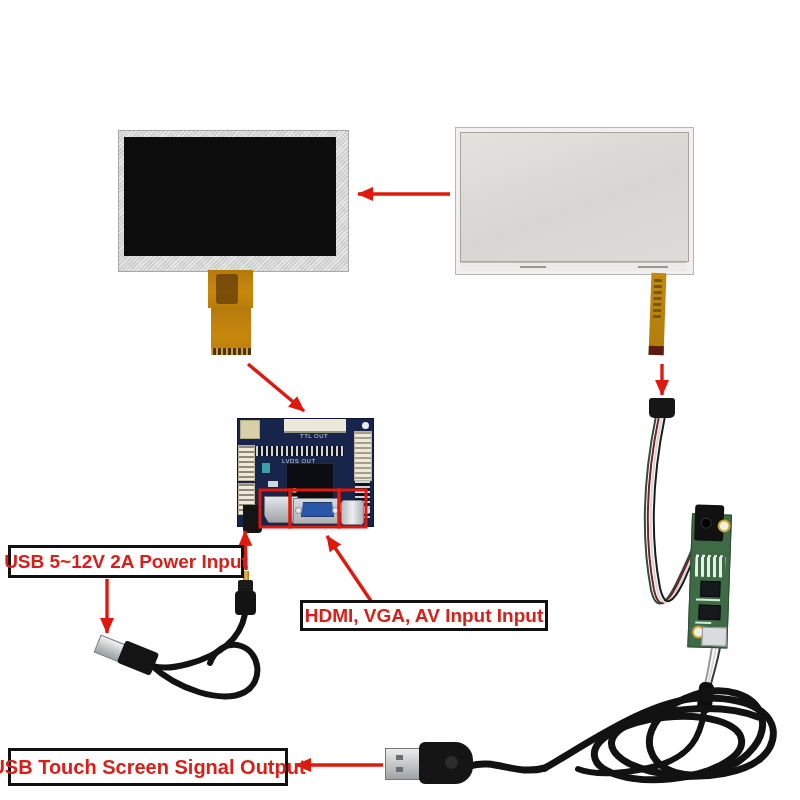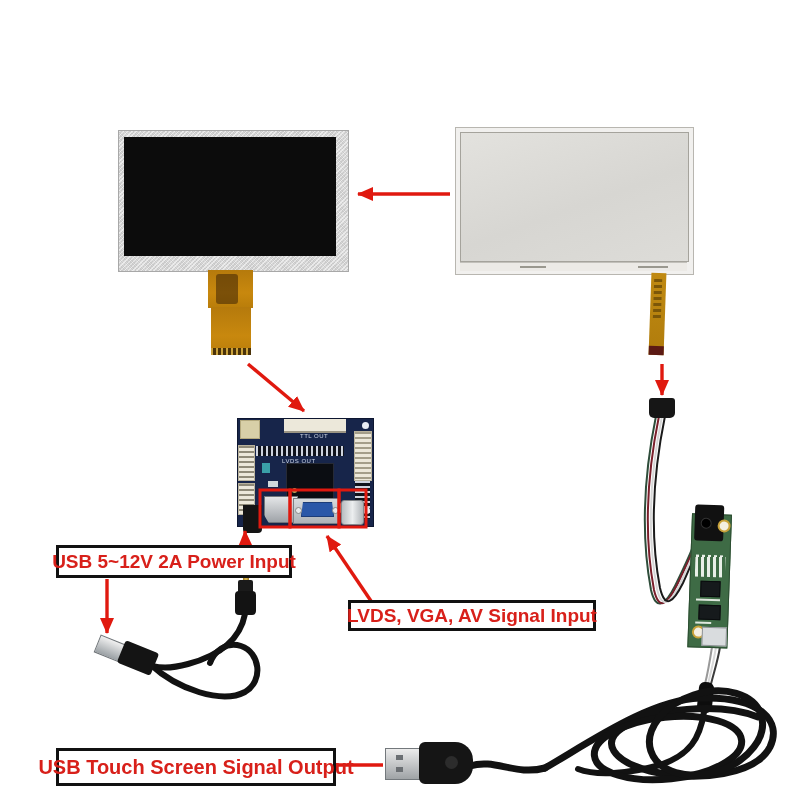--- a/index.html
+++ b/index.html
@@ -65,21 +65,21 @@
   #hdmi{left:264px;top:496px;width:32px;height:25px;background:linear-gradient(180deg,#e4e6e8,#9fa3a8);
         border:1px solid #70757a;clip-path:polygon(0 0,100% 0,100% 70%,86% 100%,14% 100%,0 70%);}
   #vga{left:293px;top:498px;width:45px;height:24px;background:linear-gradient(180deg,#d7dadd,#aeb2b7);border:1px solid #7a7f84;}
   #vga .dsub{left:7px;top:3px;width:31px;height:13px;background:#2a57a8;border:1px solid #1c3c78;
         clip-path:polygon(6% 0,94% 0,100% 100%,0 100%);}
   #vga .scr{top:8px;width:5px;height:5px;border-radius:50%;background:#e8eaec;border:1px solid #888;}
   #av{left:341px;top:500px;width:21px;height:23px;background:linear-gradient(90deg,#b9bdc1,#eceeef 50%,#b0b4b8);
       border:1px solid #85898d;border-radius:3px;}
   
   .callout{border:3px solid #111;background:#fff;color:#d8201a;font-weight:bold;
-           display:flex;align-items:center;justify-content:center;white-space:nowrap;box-sizing:border-box;margin-left:48px;}
+           display:flex;align-items:center;justify-content:center;white-space:nowrap;box-sizing:border-box;}
   #label-power{left:8px;top:545px;width:236px;height:33px;font-size:19px;}
   #label-signal{left:300px;top:600px;width:248px;height:31px;font-size:19px;}
   #label-touch{left:8px;top:748px;width:280px;height:38px;font-size:20px;}
   
   #pwr-tip{left:243px;top:571px;width:6px;height:10px;background:linear-gradient(90deg,#9c7a1e,#e3c05a,#9c7a1e);}
   #pwr-neck{left:238px;top:580px;width:15px;height:13px;background:#1a1a1a;border-radius:2px;}
   #pwr-body{left:235px;top:591px;width:21px;height:24px;background:#131313;border-radius:4px;}
   #pwr-usb-metal{left:96px;top:640px;width:31px;height:17px;background:linear-gradient(180deg,#f0f0f0,#9aa0a4);
         border:1px solid #6f7478;transform:rotate(22deg);}
   #pwr-usb-body{left:120px;top:646px;width:36px;height:24px;background:#141414;border-radius:3px;transform:rotate(22deg);}
@@ -228,16 +228,16 @@
       <line x1="383" y1="765" x2="296" y2="765" marker-end="url(#ah)"></line>
     </g>
     <g stroke="#e0190f" stroke-width="3" fill="none">
       <rect x="260" y="490" width="30" height="37"></rect>
       <rect x="290" y="490" width="49" height="37"></rect>
       <rect x="339" y="490" width="27" height="37"></rect>
     </g>
   </svg>
 
   <div class="abs z4 callout" id="label-power">USB 5~12V 2A Power Input</div>
-  <div class="abs z4 callout" id="label-signal">LVDS, VGA, AV Signal Input</div>
+  <div class="abs z4 callout" id="label-signal">HDMI, VGA, AV Input Input</div>
   <div class="abs z4 callout" id="label-touch">USB Touch Screen Signal Output</div>
 
 </div>
 
 </body></html>

